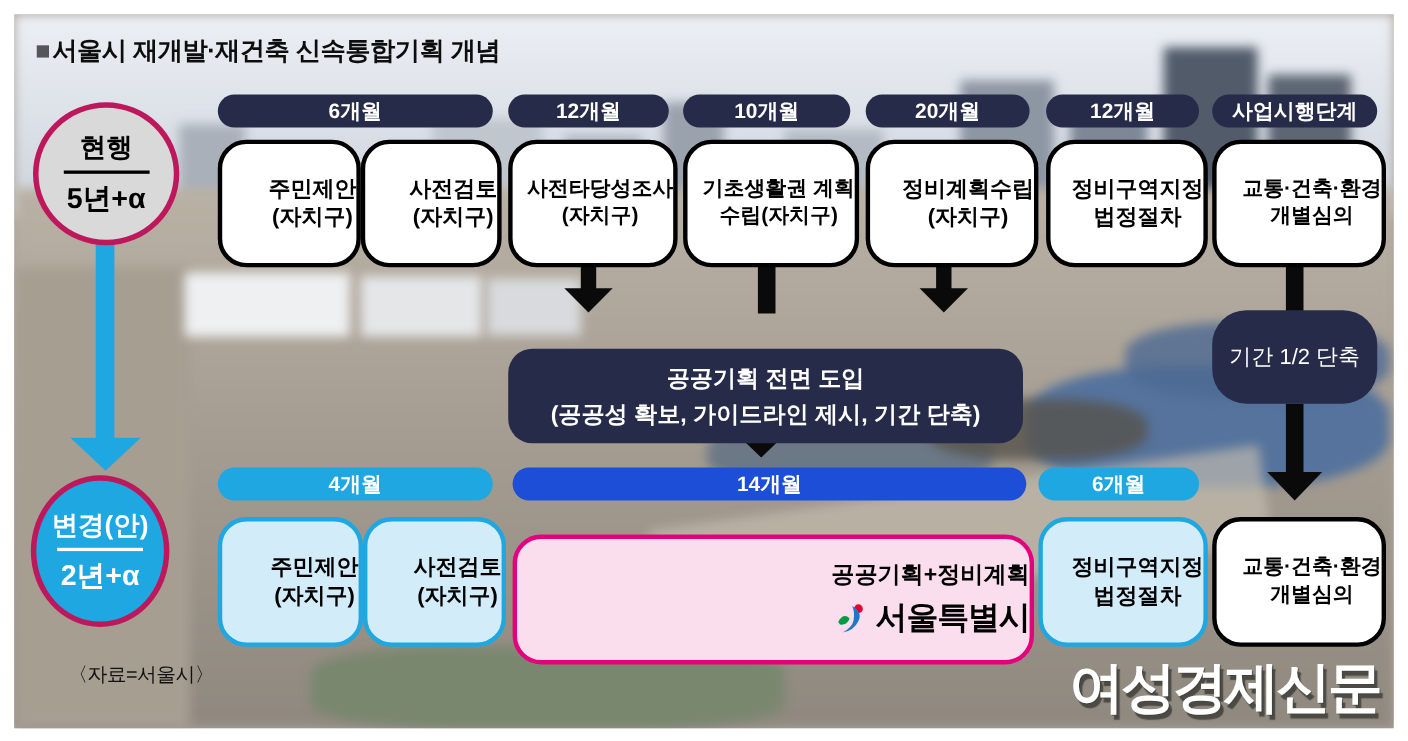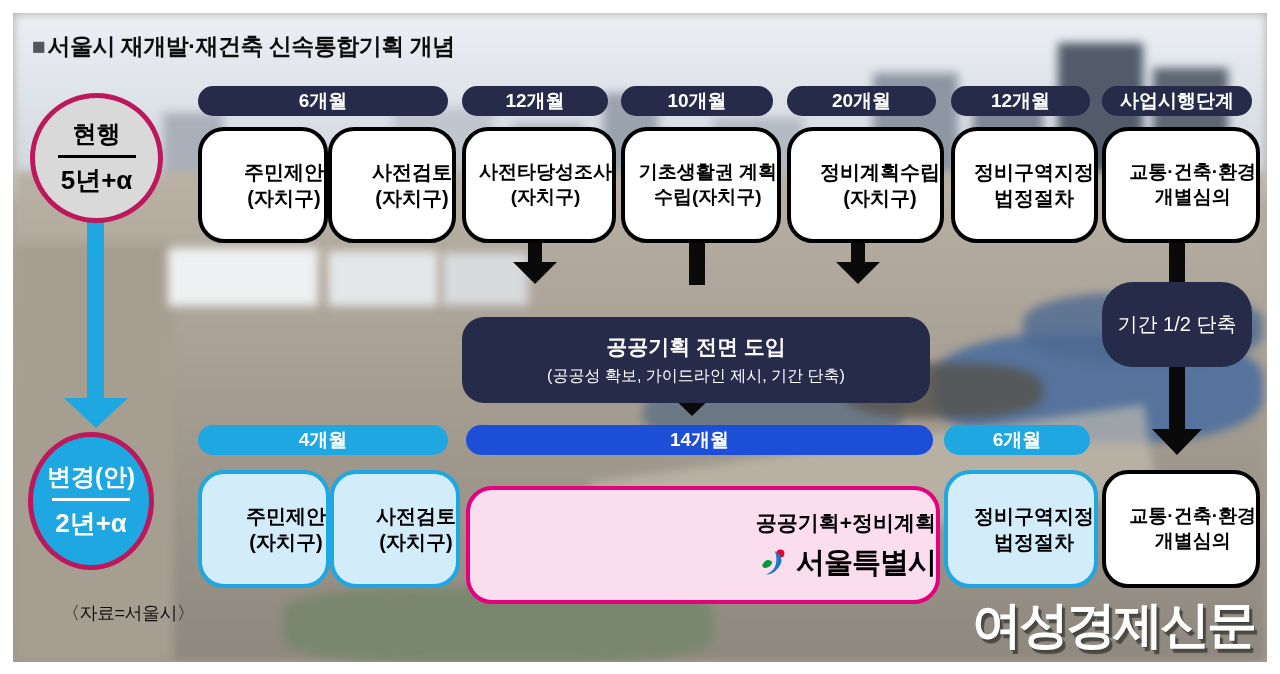--- a/index.html
+++ b/index.html
@@ -17,21 +17,21 @@
   .pill.magenta{background:#1d4ed8;}
   .box{position:absolute;background:#fff;border:4px solid #000;border-radius:26px;z-index:3;
        display:flex;flex-direction:column;align-items:flex-end;justify-content:center;text-align:center;
        font-size:20px;font-weight:700;line-height:1.3;color:#000;}
   .box.blue{background:#d2ecfa;border-color:#1ea7e1;}
   .box.pinkbox{background:#fbdeee;border-color:#e5007d;margin-top:16px;}
   .pre{white-space:pre-line;}
   .navybox{position:absolute;background:#272b4a;border-radius:22px;color:#fff;z-index:3;
            display:flex;flex-direction:column;align-items:center;justify-content:center;text-align:center;}
   .navybox .l1{font-size:21px;font-weight:600;}
-  .navybox .l2{font-size:16px;font-weight:400;margin-top:5px;}
+  .navybox .l2{font-size:21px;font-weight:700;margin-top:5px;}
   .stem{position:absolute;background:#0a0a0a;z-index:2;}
   .head{position:absolute;width:0;height:0;z-index:2;}
   .circle{position:absolute;border-radius:50%;border:5px solid #be185d;z-index:4;
           display:flex;flex-direction:column;align-items:center;justify-content:center;text-align:center;}
   .circle .t1{font-size:24px;font-weight:800;}
   .circle .t2{font-size:26px;font-weight:800;}
   .circle .divider{width:78px;height:3px;background:#000;margin:5px 0;}
   .circle.current{background:#d9d9d9;color:#000;}
   .circle.revised{background:#1ea7e1;color:#fff;}
   .circle.revised .divider{background:#fff;}

